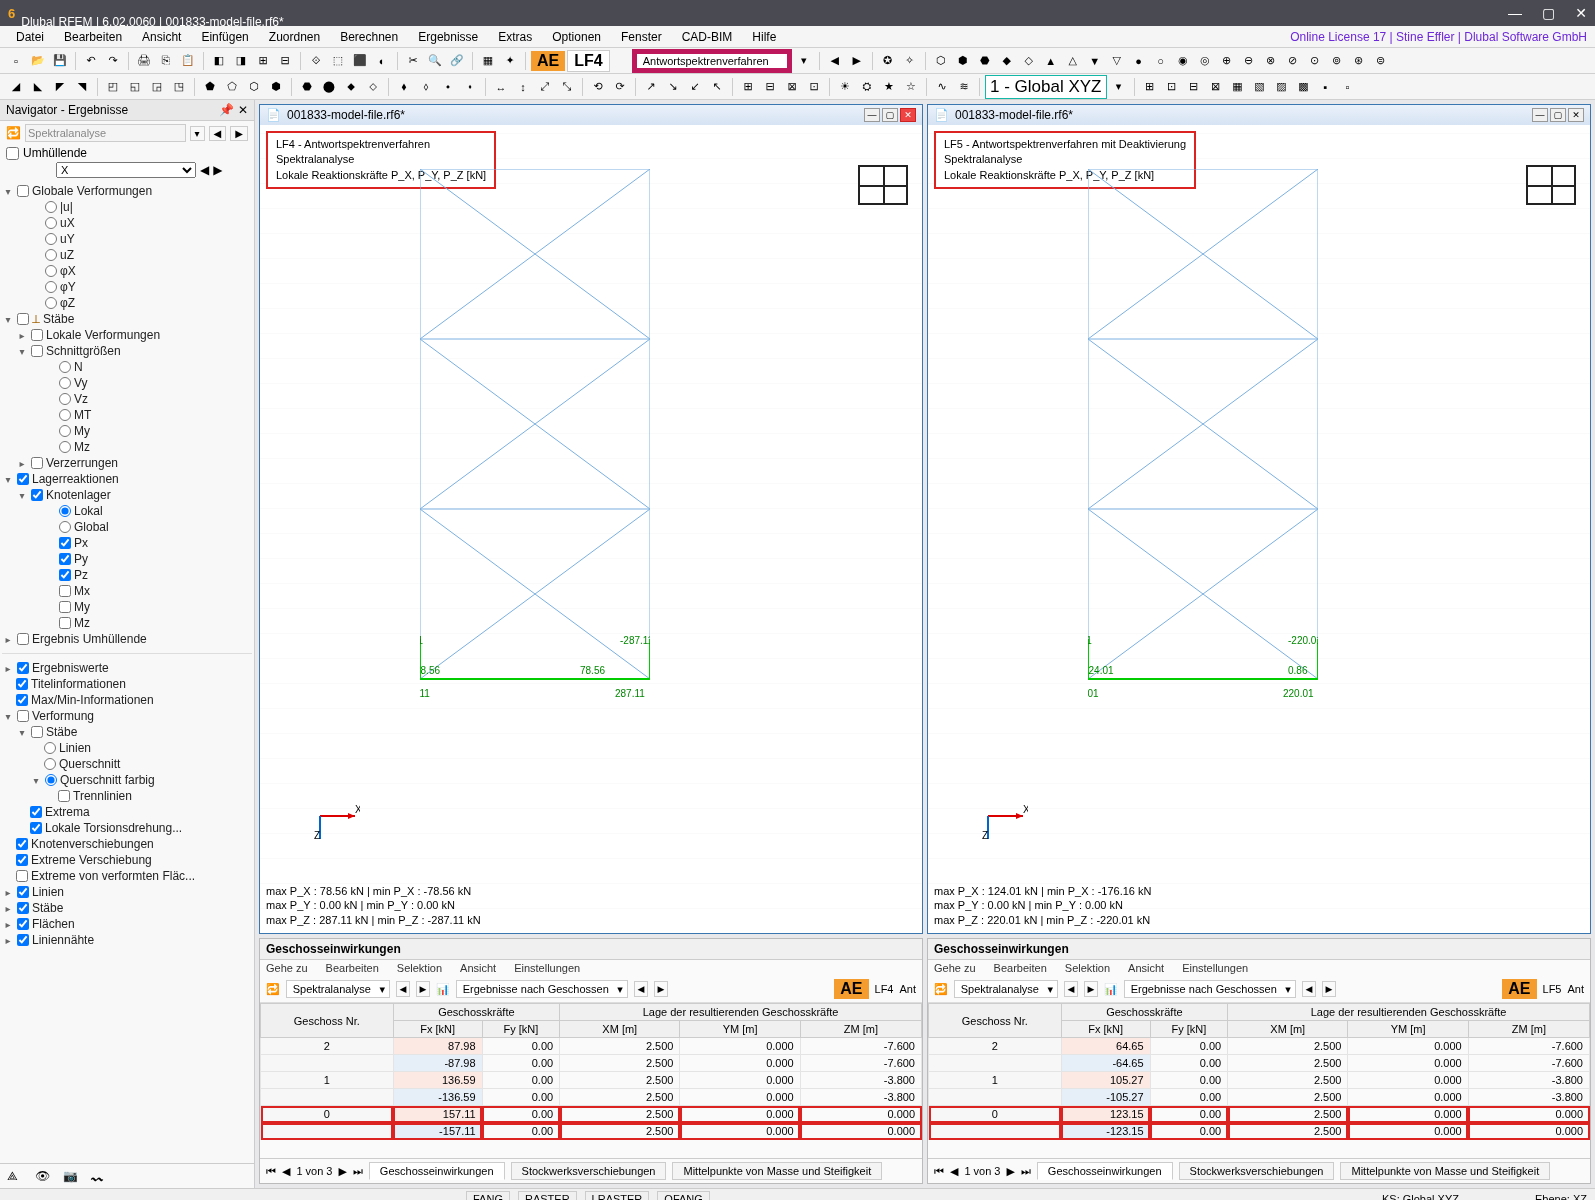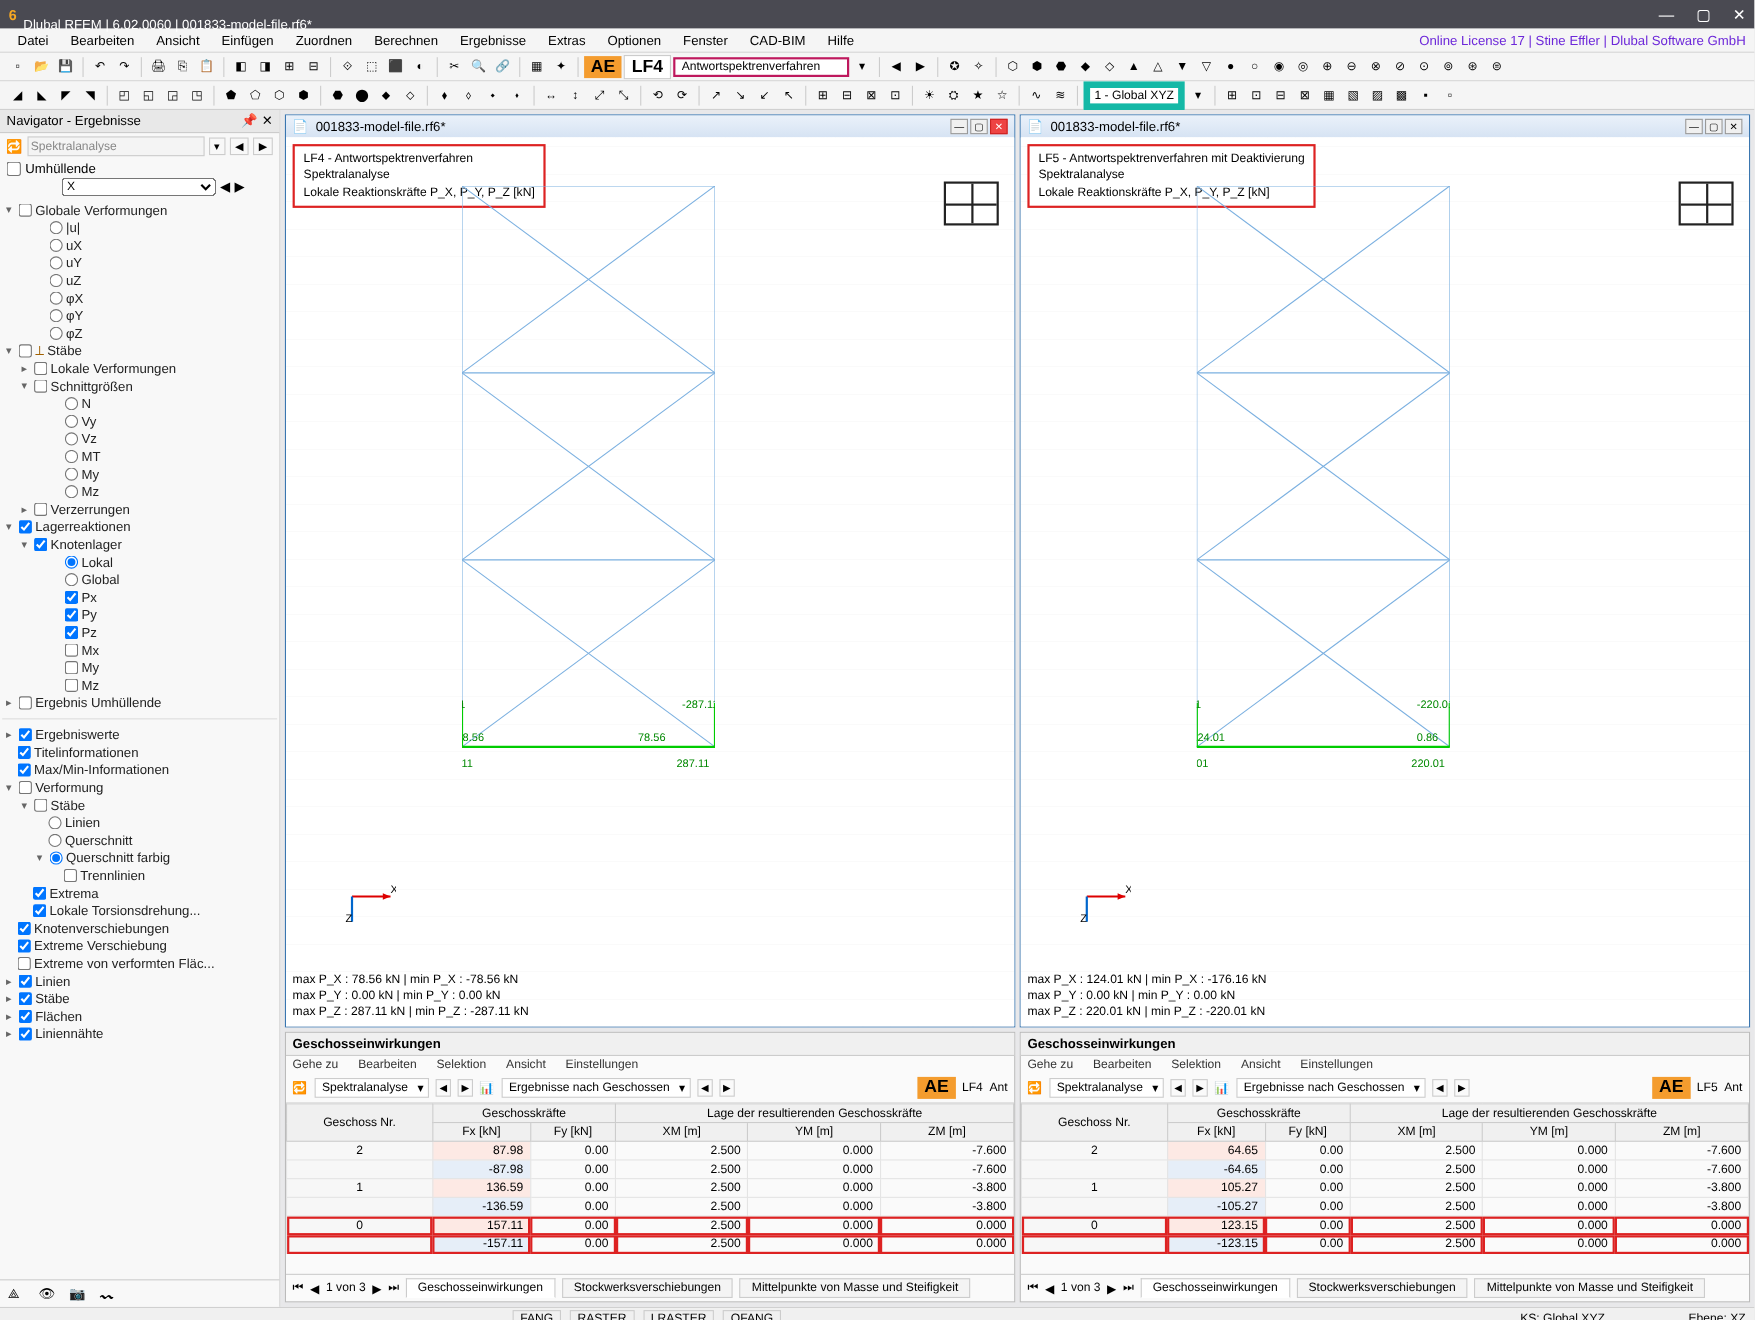--- a/index.html
+++ b/index.html
@@ -11,22 +11,22 @@
 .titlebar .winbtns { display: flex; gap: 20px; font-size: 14px; }
 
 .menubar { background: #f5f5f5; height: 22px; display: flex; align-items: center; padding: 0 8px; gap: 4px; border-bottom: 1px solid #d0d0d0; }
 .menubar .mitem { padding: 2px 8px; cursor: default; }
 .menubar .right { margin-left: auto; color: #6d28d9; }
 
 .toolbar { background: #f5f5f5; height: 26px; display: flex; align-items: center; padding: 0 6px; gap: 2px; border-bottom: 1px solid #d0d0d0; }
 .tbtn { width: 20px; height: 20px; display: inline-flex; align-items: center; justify-content: center; border: 1px solid transparent; font-size: 11px; }
 .tsep { width: 1px; height: 18px; background: #ccc; margin: 0 3px; }
 .lfbox { background: #f49c2e; color: #000; padding: 1px 6px; font-size: 16px; font-weight: bold; }
-.lfname { padding: 1px 6px; font-size: 11px; border: 2px solid #be185d; background: #fff; min-width: 160px; }
-.coordbox { padding: 1px 4px; font-size: 11px; border: 6px solid #14b8a6; background: #fff; }
+.lfname { padding: 1px 6px; font-size: 11px; border: 5px solid #be185d; background: #fff; min-width: 160px; margin-left: 20px; }
+.coordbox { padding: 1px 4px; font-size: 17px; border: 1px solid #14b8a6; background: #fff; }
 
 .mainrow { display: flex; height: 1088px; }
 
 .navigator { width: 255px; background: #f8f8f8; border-right: 1px solid #ccc; display: flex; flex-direction: column; }
 .navhead { background: #e8e8e8; padding: 3px 6px; font-size: 12px; display: flex; align-items: flex-start; border-bottom: 1px solid #ccc; }
 .navhead .sp { margin-left: auto; display: flex; gap: 4px; }
 .navcombo { padding: 3px 6px; display: flex; align-items: center; gap: 4px; }
 .navcombo input { flex: 1; font-size: 11px; padding: 2px; border: 1px solid #ccc; background: #f4f4f4; color: #888; }
 .navcombo .arr { border: 1px solid #ccc; padding: 1px 4px; font-size: 10px; }
 .navrow2 { padding: 1px 6px; display: flex; align-items: center; gap: 4px; }

